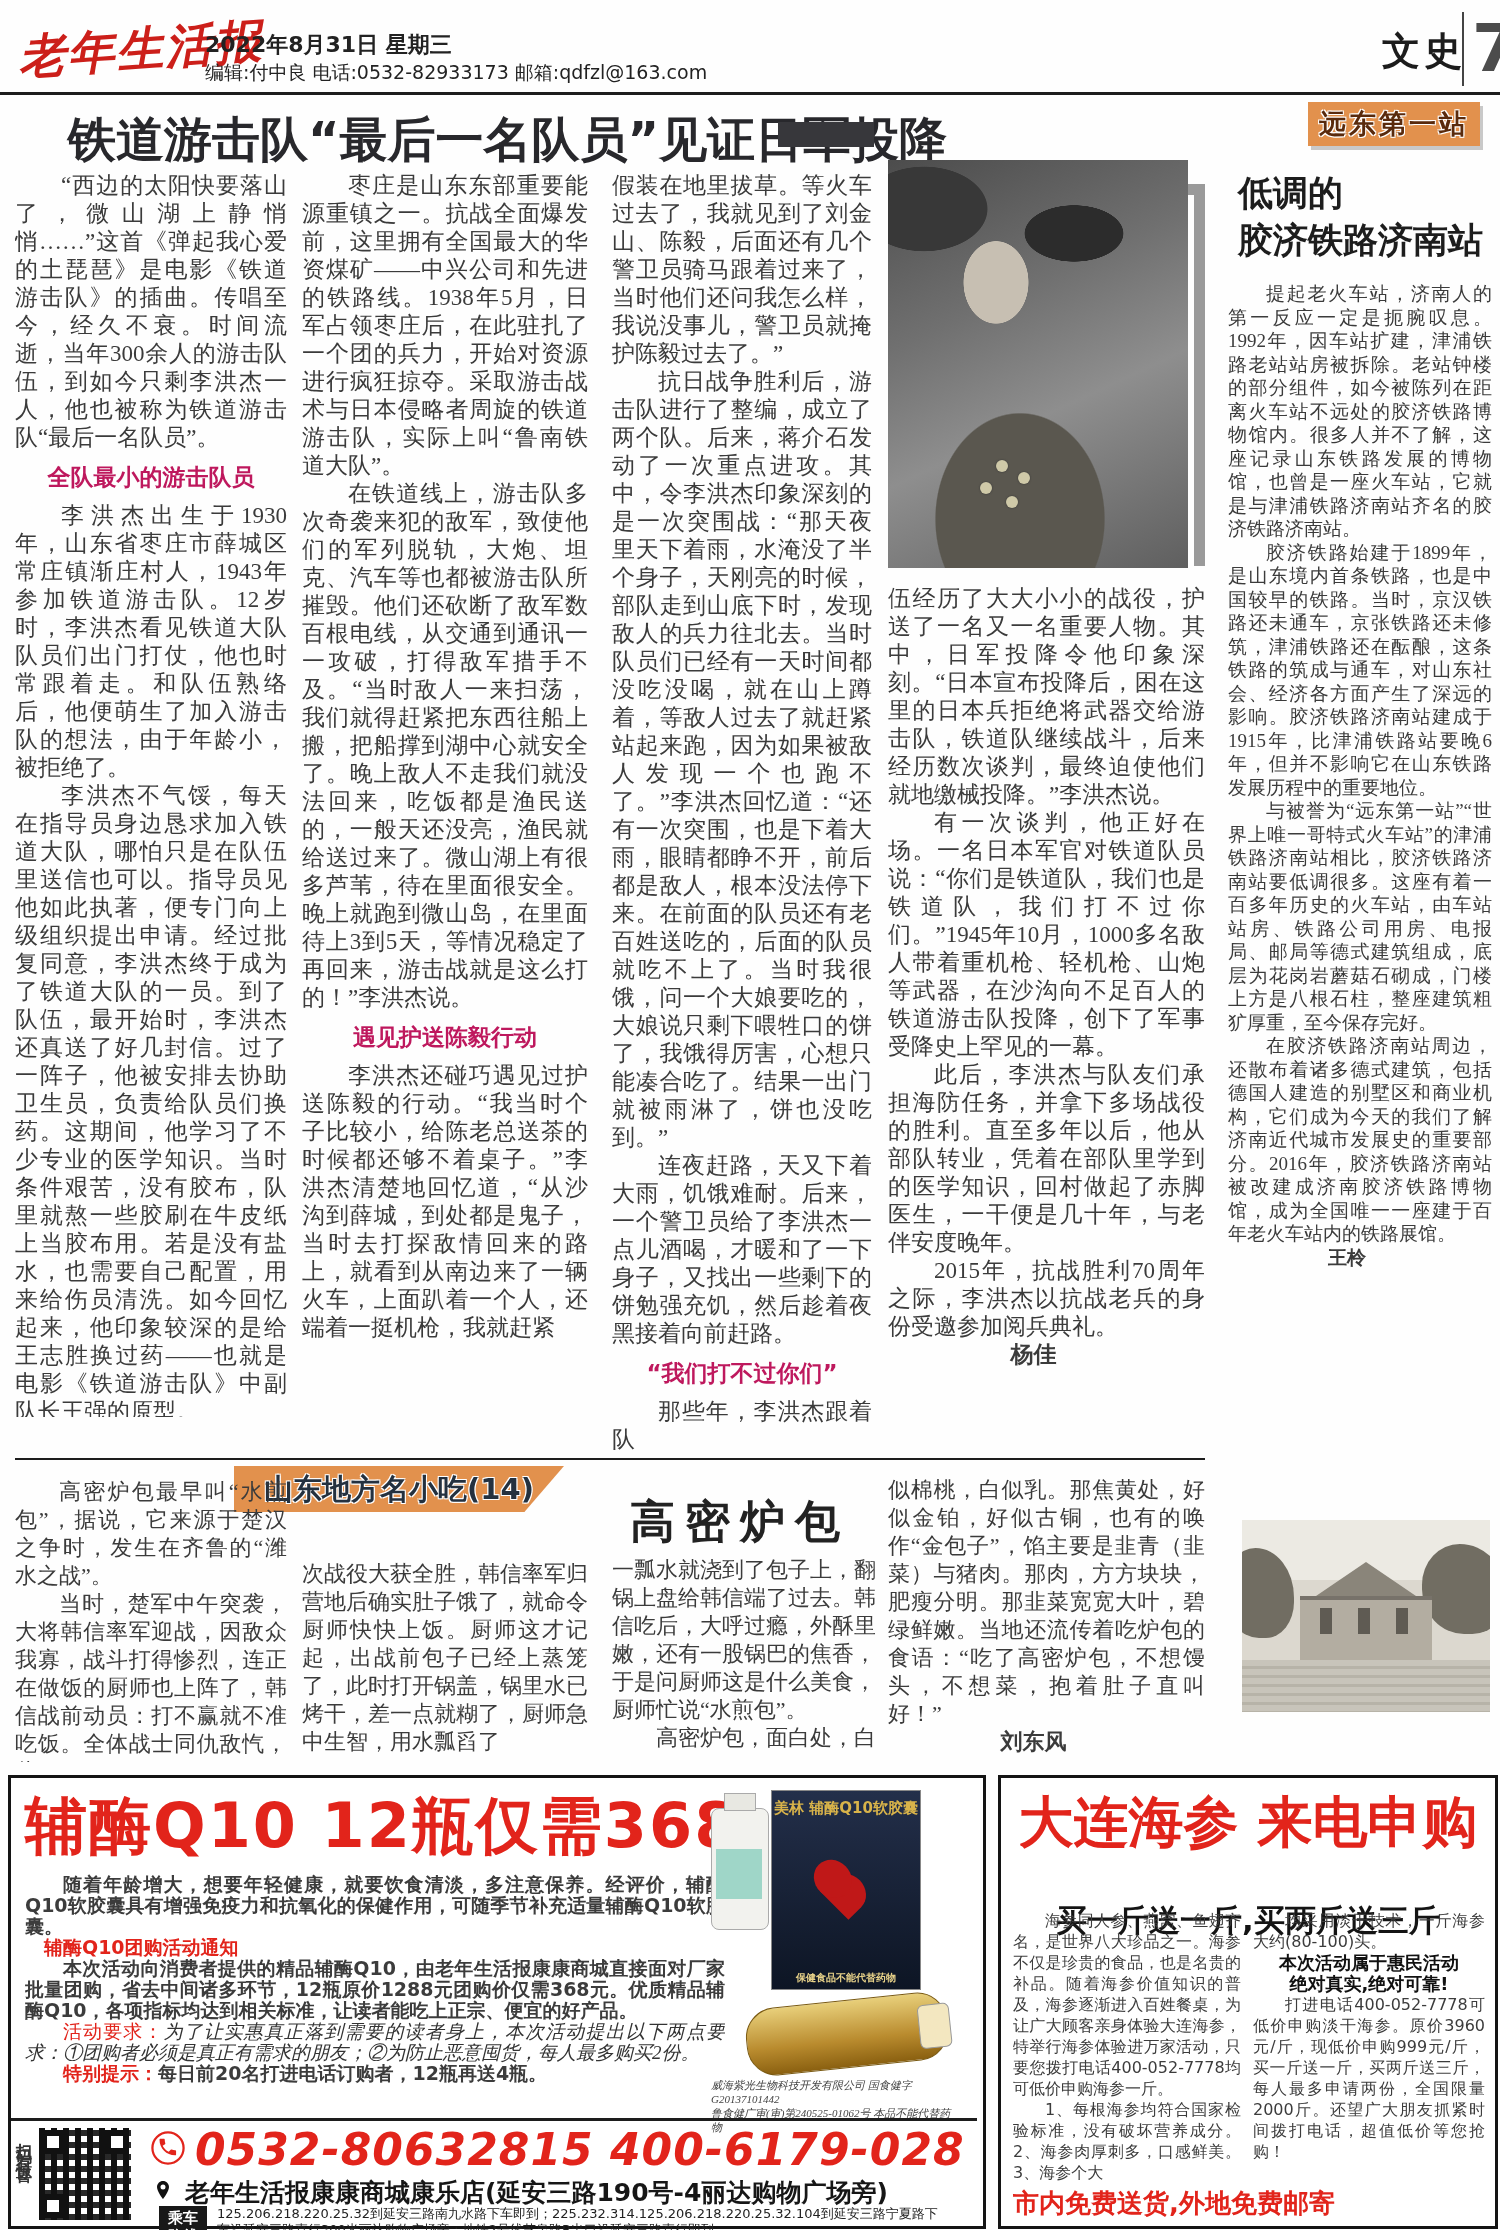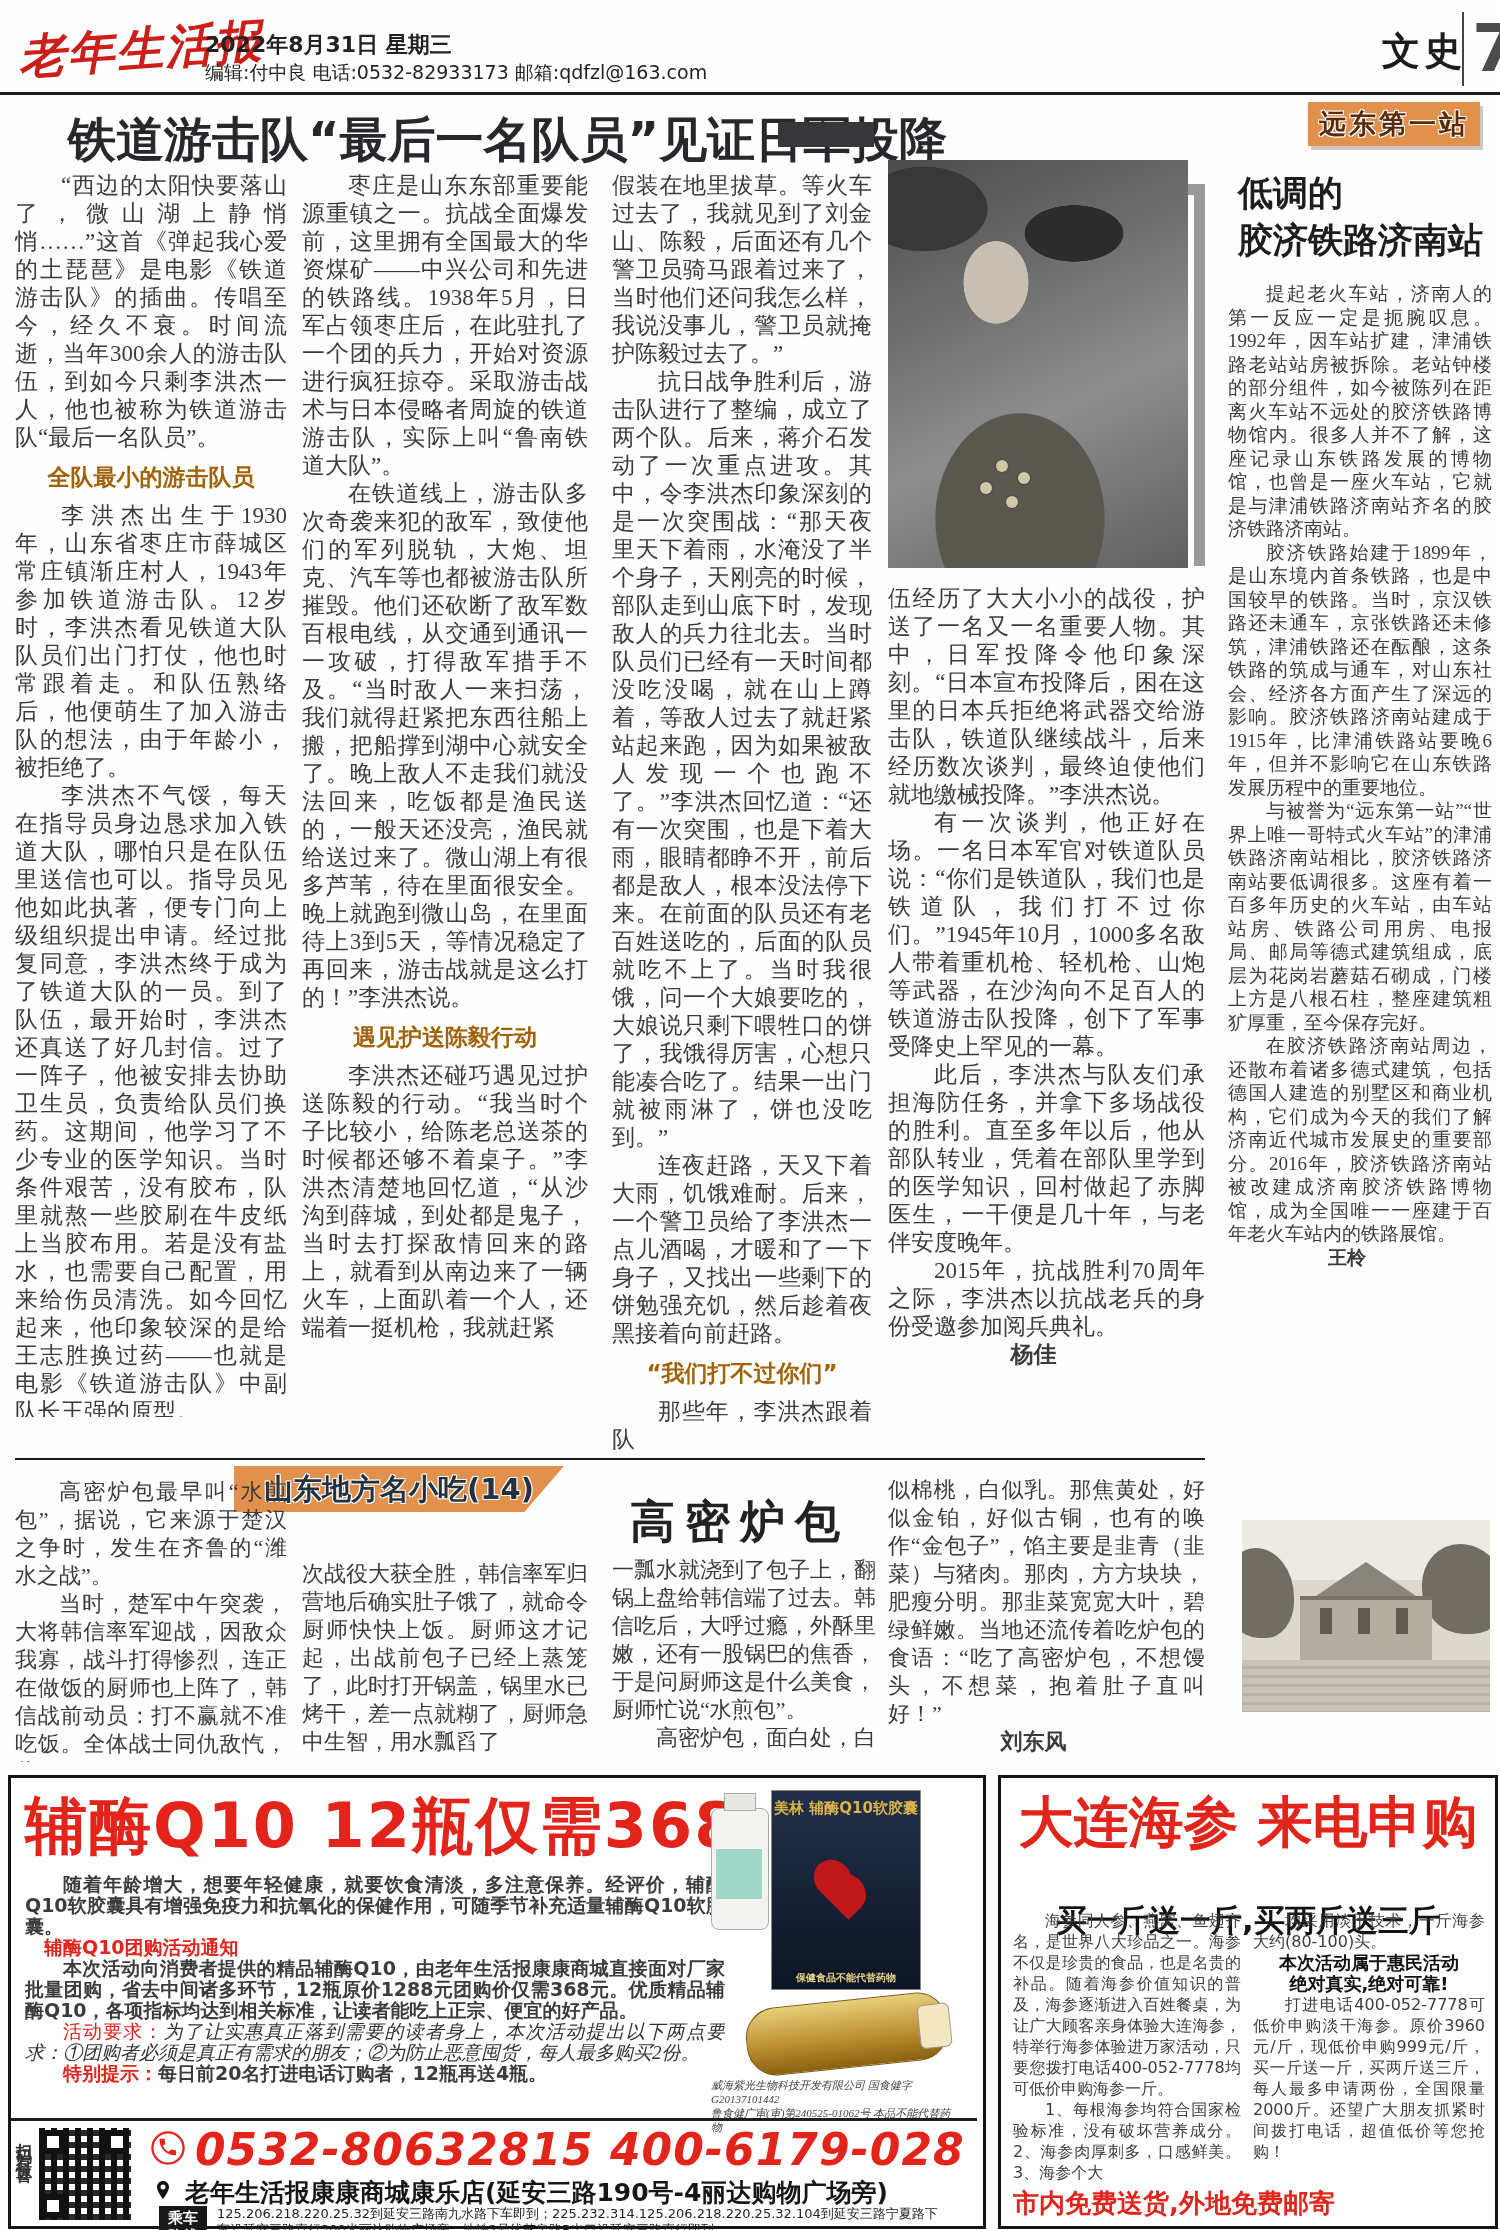--- a/index.html
+++ b/index.html
@@ -21,21 +21,21 @@
   
   .headline{position:absolute;left:68px;top:108px;width:760px;font-size:48px;font-weight:900;color:#28282c;
             font-family:"DejaVu Sans","Liberation Sans",sans-serif;letter-spacing:0px;white-space:nowrap;}
   .head-bar{position:absolute;left:778px;top:122px;width:96px;height:25px;background:#37373b;}
   .bracket-h{position:absolute;left:1078px;top:184px;width:127px;height:11px;background:#9a9a9a;}
   .bracket-v{position:absolute;left:1194px;top:184px;width:11px;height:382px;background:#9a9a9a;}
   
   .col{position:absolute;overflow:hidden;text-align:justify;font-size:23px;line-height:28px;color:#3b3b3b;}
   .col p{margin:0;text-indent:2em;}
   .col p.cont{text-indent:0;}
-  .sub{font-family:"DejaVu Sans","Liberation Sans",sans-serif;font-weight:700;font-size:23px;color:#a16207;
+  .sub{font-family:"DejaVu Sans","Liberation Sans",sans-serif;font-weight:700;font-size:23px;color:#be185d;
        text-align:center;text-indent:0 !important;margin:11px 0 !important;}
   .author{text-align:center;text-indent:0 !important;font-weight:700;padding-right:26px;}
   
   .veteran{position:absolute;left:888px;top:160px;width:300px;height:408px;
      background:
        radial-gradient(ellipse 52px 66px at 36% 30%, #c7bfb2 0 62%, rgba(0,0,0,0) 63%),
        radial-gradient(ellipse 120px 150px at 44% 88%, #5a574f 0 70%, rgba(0,0,0,0) 71%),
        radial-gradient(ellipse 70px 40px at 62% 18%, #2c2c2c 0 70%, rgba(0,0,0,0) 71%),
        radial-gradient(ellipse 90px 60px at 12% 12%, #383838 0 70%, rgba(0,0,0,0) 71%),
        linear-gradient(155deg,#4c4c4c 0%,#707070 35%,#8e8e8e 60%,#5f5f5f 100%);}

